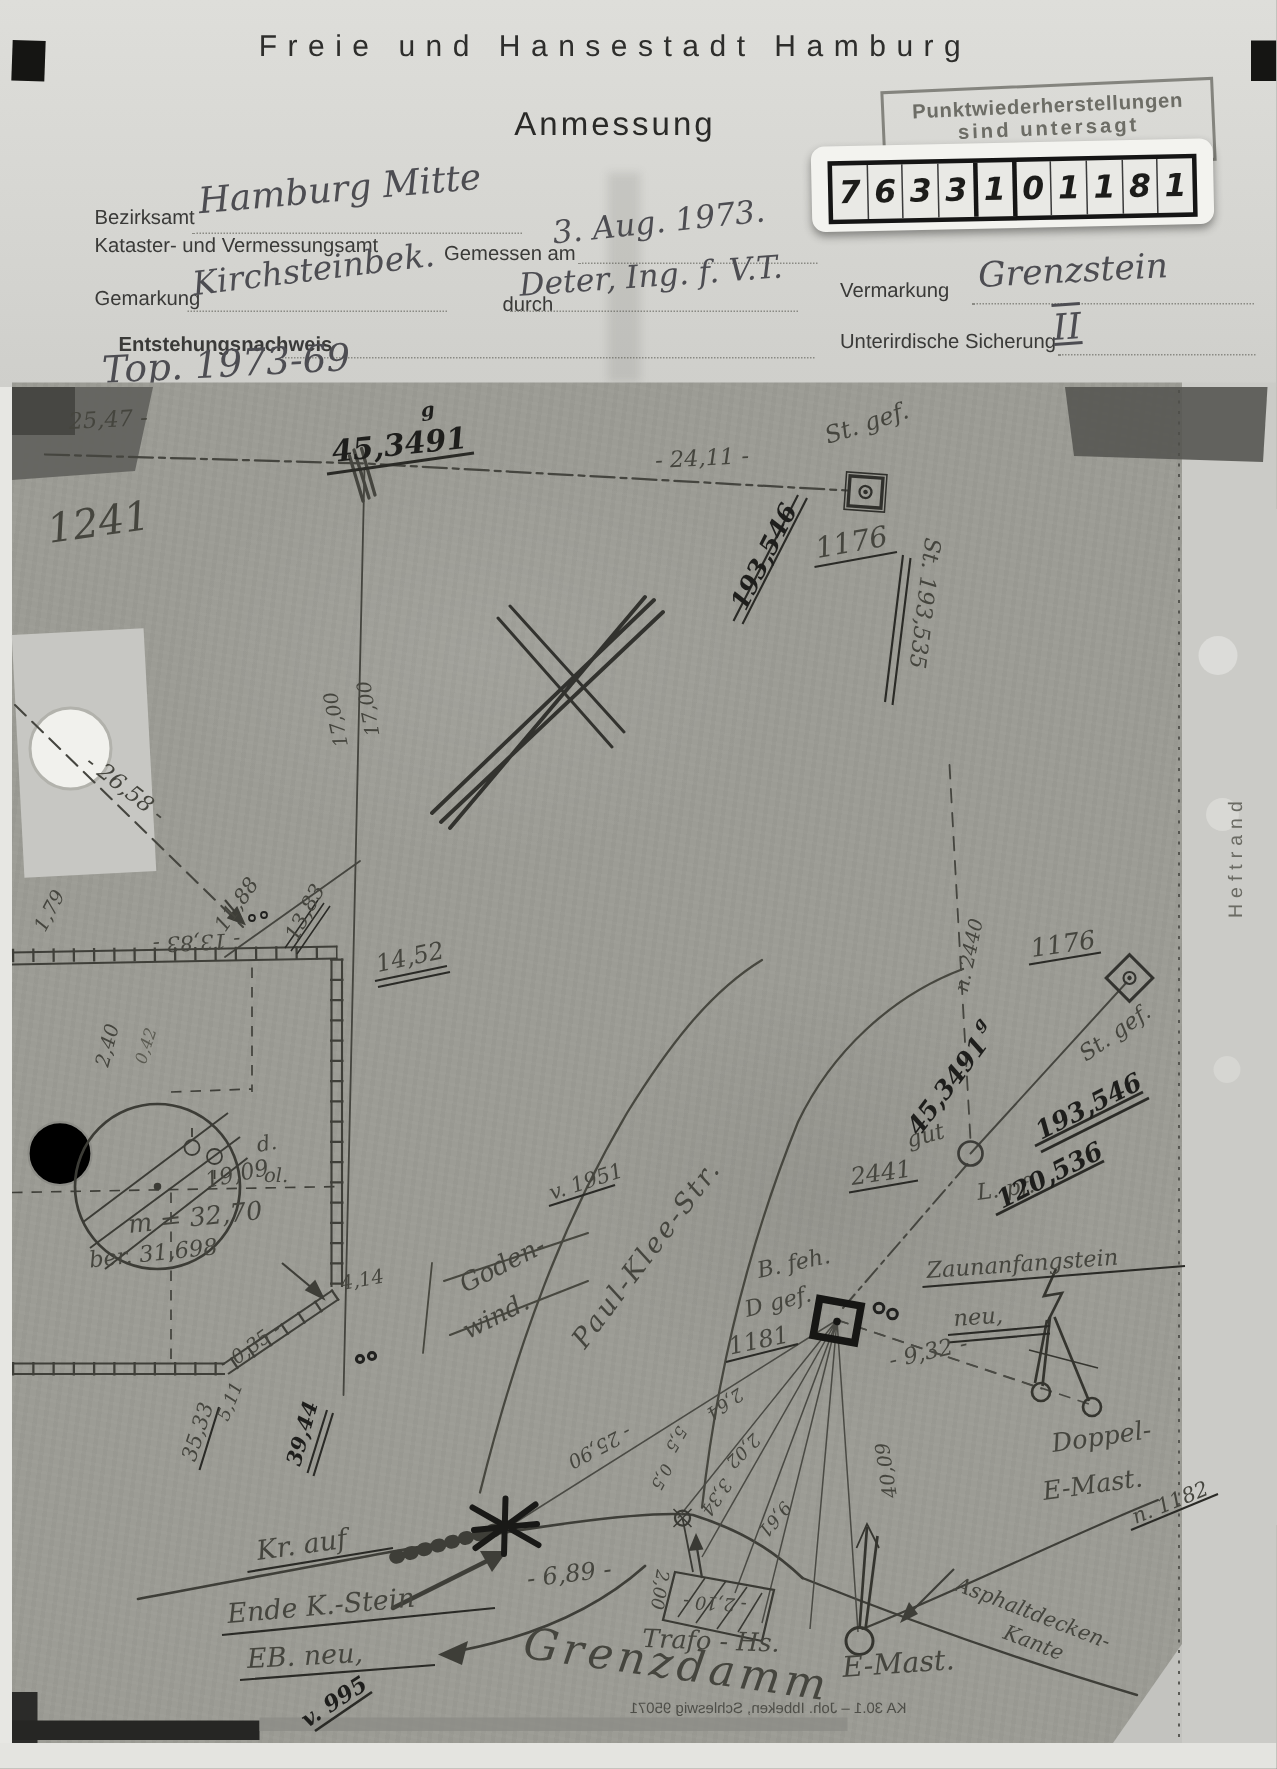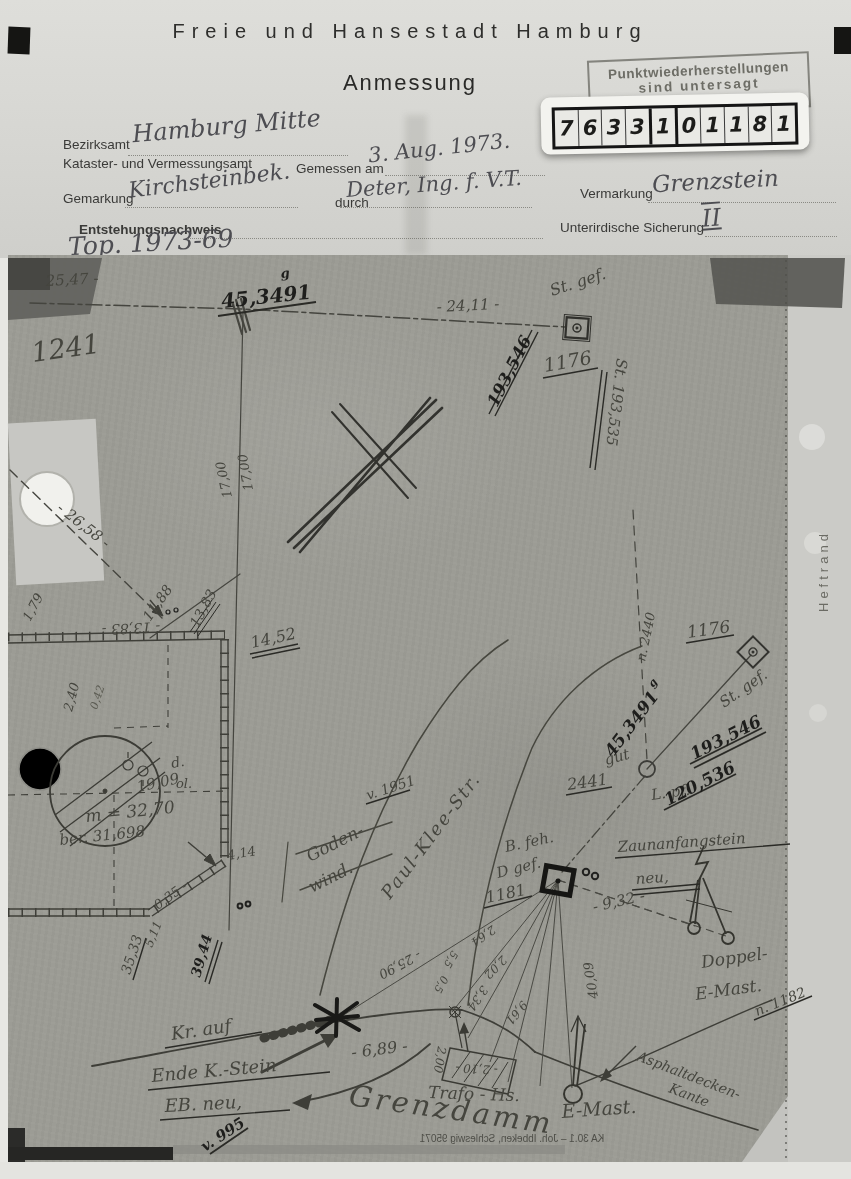--- a/index.html
+++ b/index.html
@@ -89,21 +89,21 @@
     <div class="flabel" style="left:296px;top:161px;">Gemessen am</div>
     <div class="dots" style="left:385px;top:174px;width:160px;"></div>
     <div class="hand" style="left:368px;top:136px;font-size:21px;transform:rotate(-6deg);">3. Aug. 1973.</div>
 
     <div class="flabel" style="left:63px;top:191px;">Gemarkung</div>
     <div class="dots" style="left:125px;top:206px;width:173px;"></div>
     <div class="hand" style="left:128px;top:168px;font-size:22px;transform:rotate(-7deg);">Kirchsteinbek.</div>
     <div class="flabel" style="left:303px;top:195px;margin-left:32px;">durch</div>
     <div class="dots" style="left:340px;top:206px;width:192px;"></div>
     <div class="hand" style="left:346px;top:172px;font-size:21px;transform:rotate(-4deg);">Deter, Ing. f. V.T.</div>
-    <div class="flabel" style="left:560px;top:186px;margin-left:20px;">Vermarkung</div>
+    <div class="flabel" style="left:560px;top:186px;">Vermarkung</div>
     <div class="dots" style="left:648px;top:201px;width:188px;"></div>
     <div class="hand" style="left:652px;top:168px;font-size:23px;transform:rotate(-3deg);">Grenzstein</div>
 
     <div class="flabel" style="left:79px;top:222px;font-weight:bold;">Entstehungsnachweis</div>
     <div class="dots" style="left:188px;top:237px;width:355px;"></div>
     <div class="flabel" style="left:560px;top:220px;text-align:right;">Unterirdische Sicherung</div>
     <div class="dots" style="left:705px;top:235px;width:132px;"></div>
     <div class="hand" style="left:702px;top:204px;font-size:24px;transform:rotate(-4deg);text-decoration:underline overline;">II</div>
     <div class="hand" style="left:68px;top:228px;font-size:25px;transform:rotate(-3deg);">Top. 1973-69</div>
     <div class="streak"></div>

